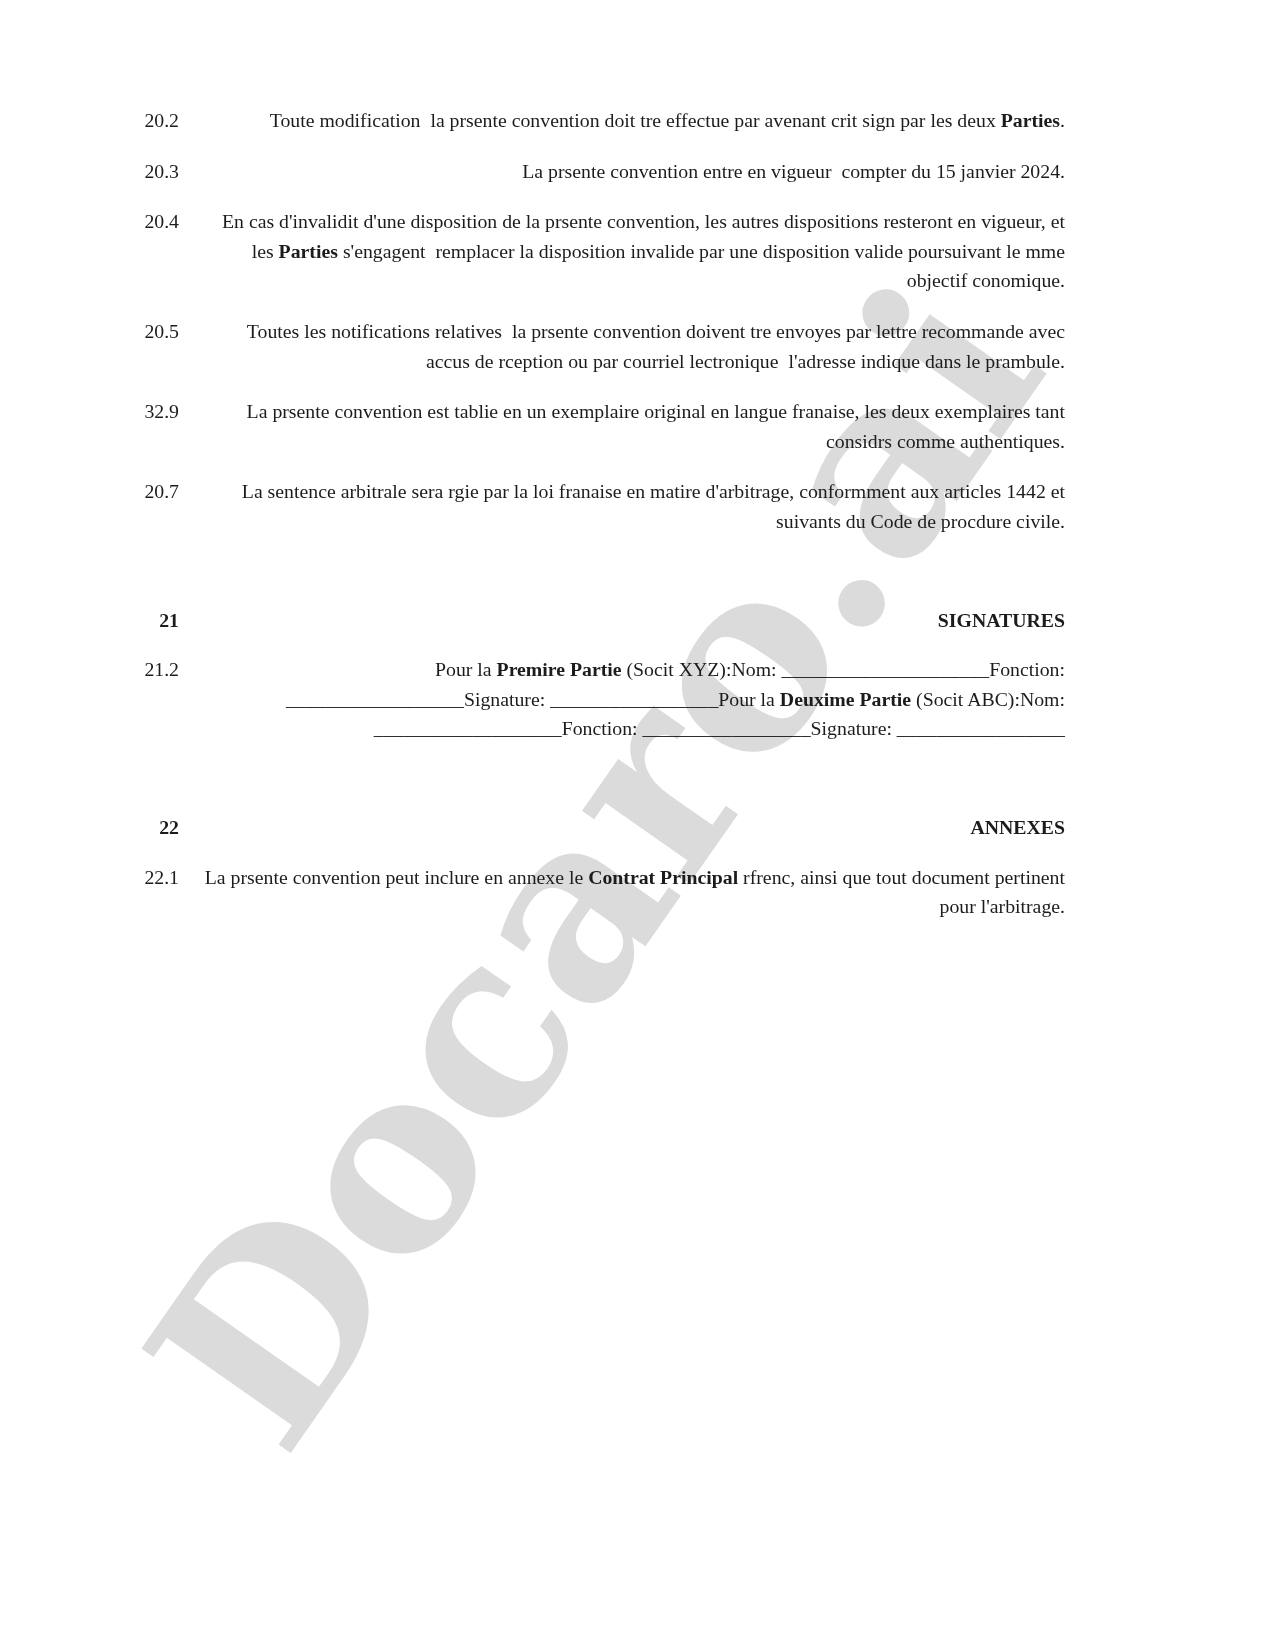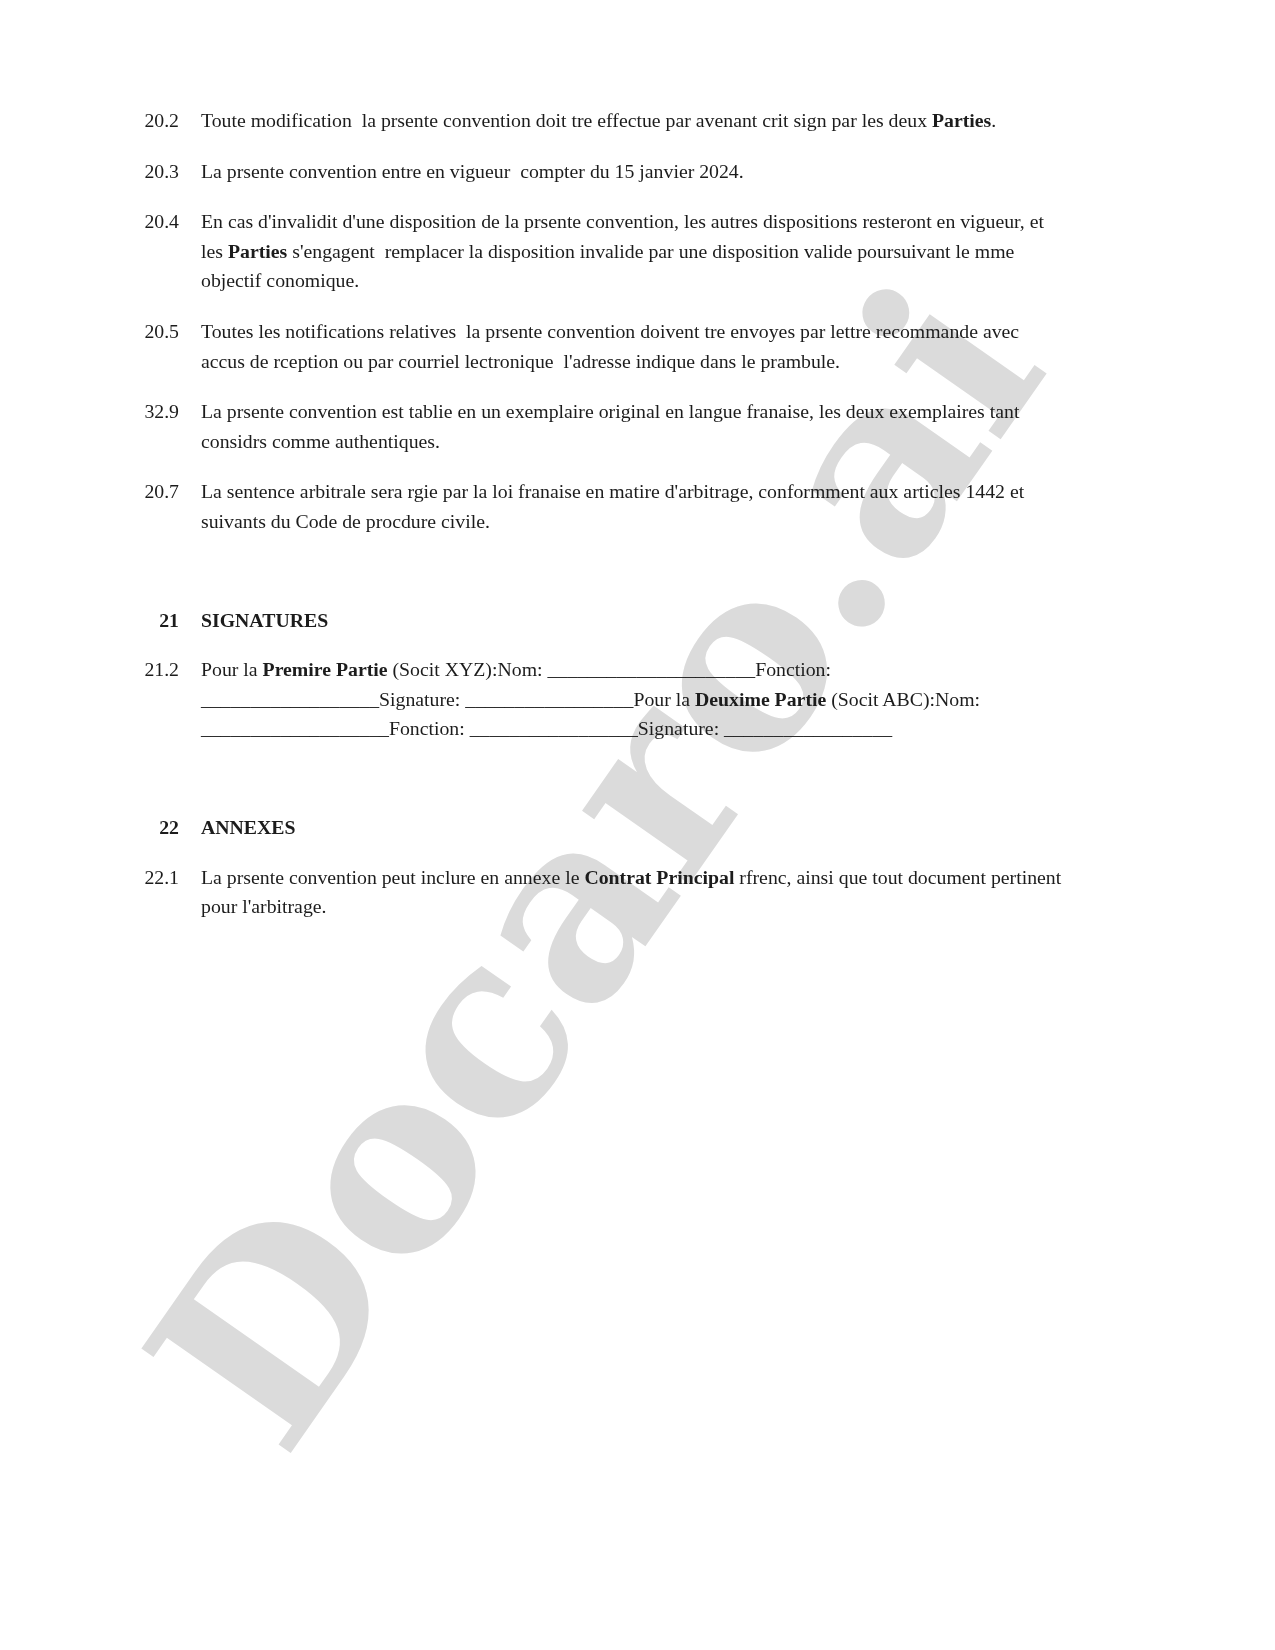--- a/index.html
+++ b/index.html
@@ -42,21 +42,21 @@
   }
   .block .num {
     flex: 0 0 44px;
     text-align: right;
     white-space: nowrap;
   }
   .block .btxt {
     width: 864px;
     margin-left: 22px;
     white-space: pre-wrap;
-    text-align: left;
+    text-align: right;
   }
   .block.heading {
     margin-top: 69px;
     margin-bottom: 20px;
     font-weight: bold;
   }
   b { font-weight: bold; }
 </style>
 </head>
 <body>

